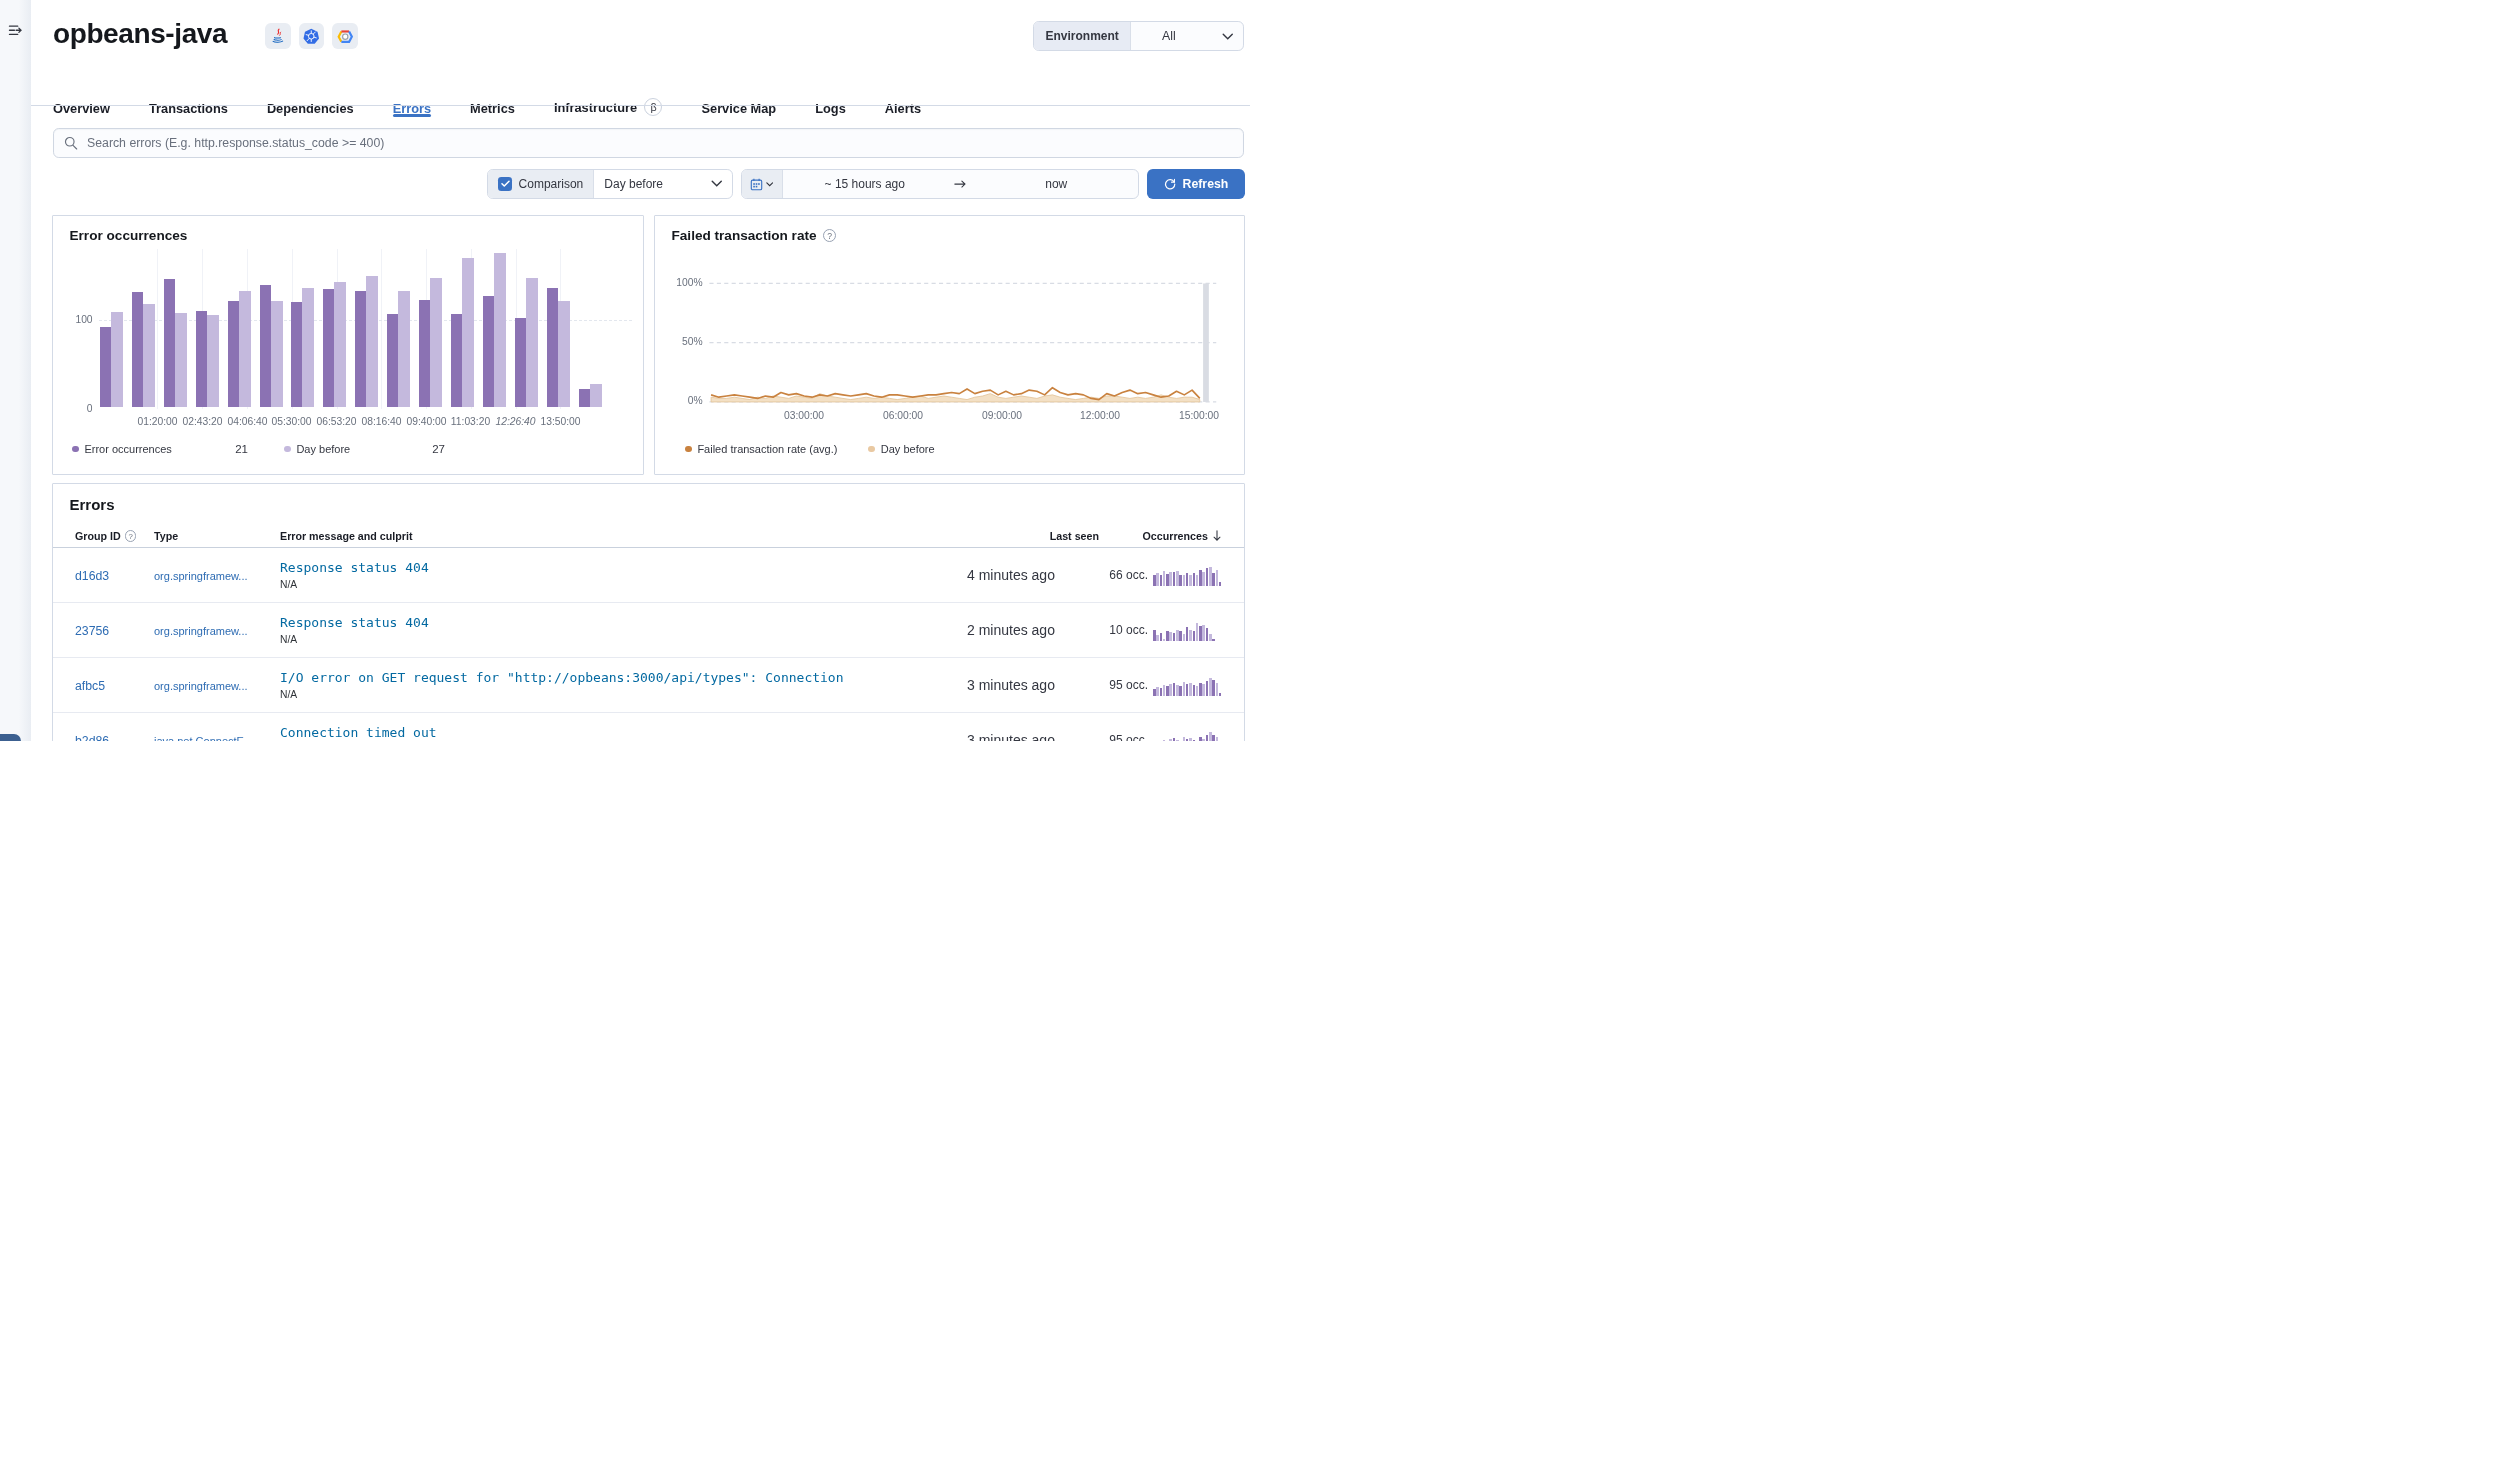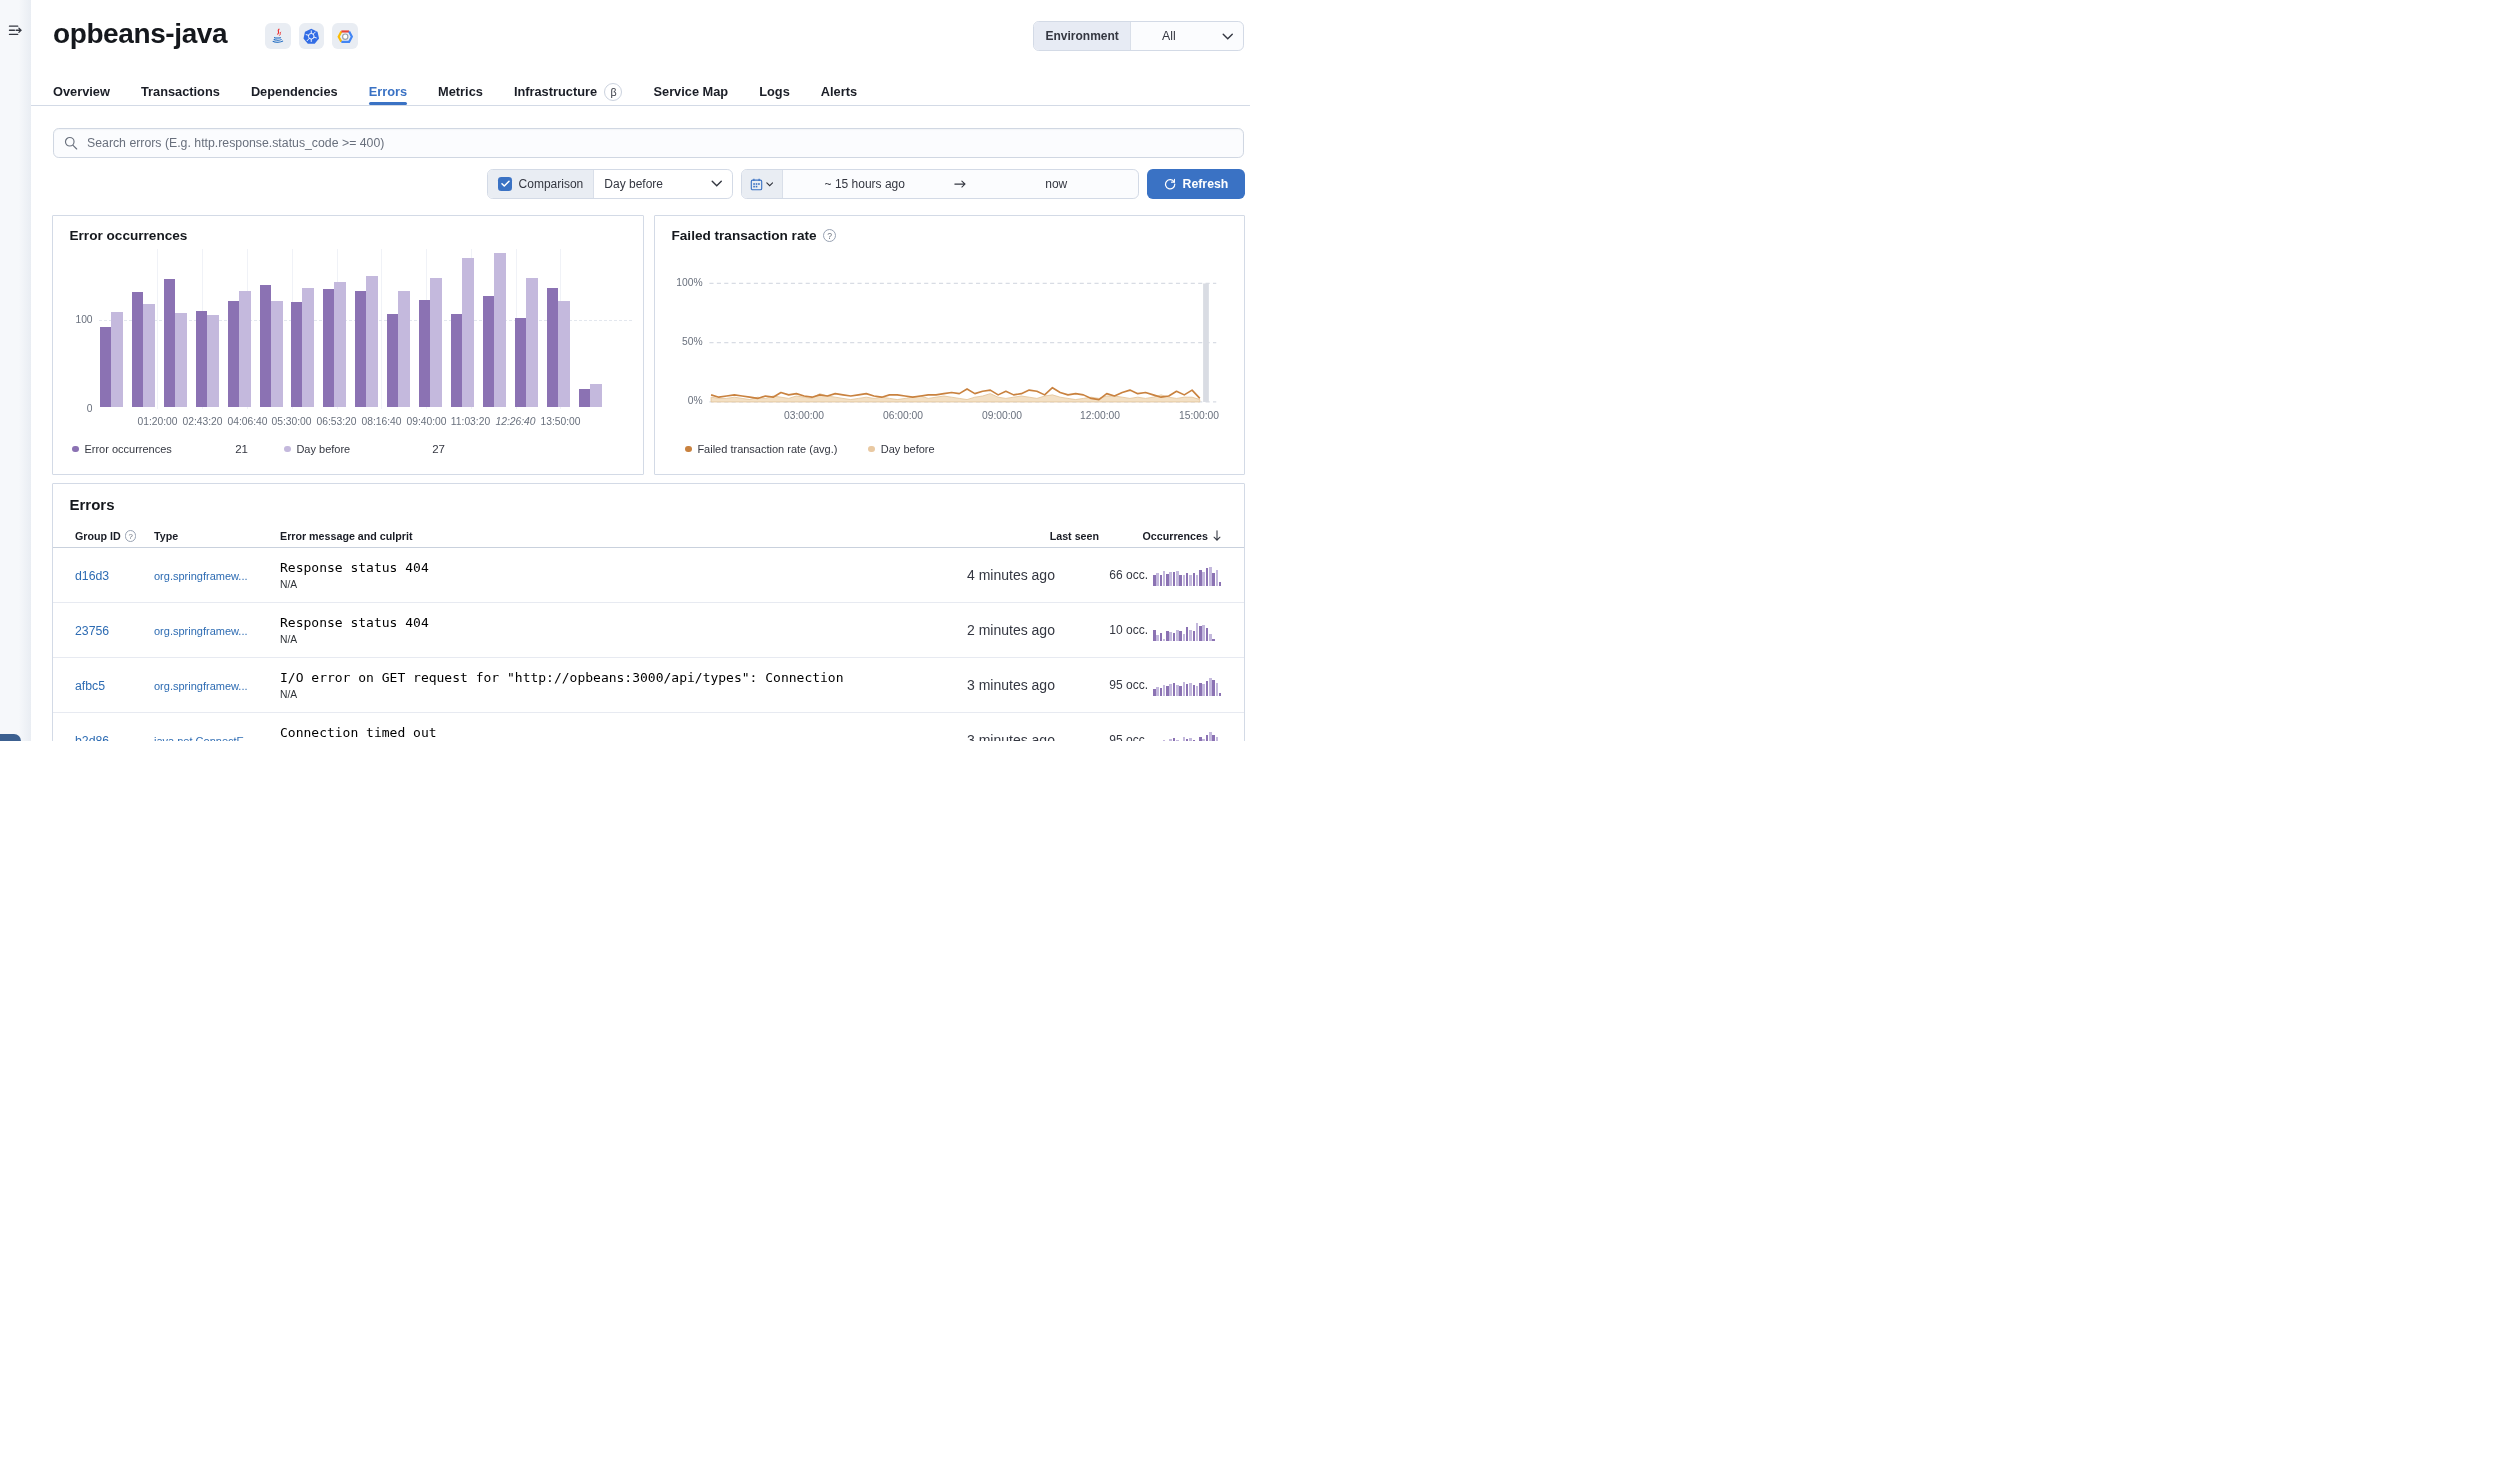--- a/index.html
+++ b/index.html
@@ -25,21 +25,21 @@
   .env { position:absolute; left:1033px; top:21.4px; width:211px; height:30px;
          border:0.8px solid #d3dae6; border-radius:5.8px; display:flex; overflow:hidden;
          background:#fbfcfe; cursor:pointer;gap:20px; }
   .env-label { background:#e7ebf4; padding:0 11.5px; display:flex; align-items:center;
                font-size:12px; font-weight:600; color:#343741; border-right:0.8px solid #d9dfe9; }
   .env-value { flex:1; display:flex; align-items:center; padding:0 10px 0 10.7px;
                font-size:12.3px; color:#343741; }
   .env-value svg { margin-left:auto; }
 
   
-  .tabs { position:absolute; left:53px; top:79px; height:25px; display:flex; gap:31px; }
+  .tabs { position:absolute; left:53px; top:91px; height:25px; display:flex; gap:39px;align-items:flex-end; }
   .tab { position:relative; display:flex; align-items:center; font-size:12.8px;
          font-weight:700; color:#1a1d26; cursor:pointer; white-space:nowrap; }
   .tab.active { color:#3a72c4; }
   .tab.active::after { content:''; position:absolute; left:0; right:0; bottom:-0.8px;
                        height:2.5px; background:#3a72c4; border-radius:1.6px; }
   .beta { display:inline-flex; width:18px; height:18px; border:0.8px solid #cbd2de;
           border-radius:50%; align-items:center; justify-content:center; margin-left:7.4px;
           font-size:10.7px; font-weight:400; color:#343741; background:#fff; }
   .tabs-border { position:absolute; left:31px; right:0; top:105px; height:0.8px; background:#d3dae6; }
 
@@ -117,21 +117,21 @@
            align-items:center; border-bottom:0.8px solid #c9d1dd; }
   .th { font-size:10.7px; font-weight:700; color:#1a1d26; display:flex; align-items:center; gap:4.1px; }
   .th.right { justify-content:flex-end; }
   .tbody { position:absolute; left:0; right:0; top:64px; }
   .trow { height:55px; padding:0 22px; display:grid;
           grid-template-columns:79px 126px 687px 132px 123px;
           align-items:center; border-bottom:1.6px solid #e7eaf1; }
   .link { color:#2e6cb3; text-decoration:none; font-size:12.3px; cursor:pointer; }
   .link.type { font-size:11px; }
   .msg { display:block; max-width:572px; overflow:hidden; white-space:nowrap;
-         font-family:"DejaVu Sans Mono", monospace; font-size:13px; color:#000000;
+         font-family:"DejaVu Sans Mono", monospace; font-size:13px; color:#0369a1;
          text-decoration:none; cursor:pointer; }
   .culprit { font-size:10.3px; color:#2f3338; margin-top:4.1px; }
   .cell.right { text-align:left; font-size:14px; color:#343741; }
   .cell.occ { display:flex; align-items:center; justify-content:flex-end; gap:5px; }
   .occtext { font-size:12px; color:#343741; }
   .spark { width:69px; height:21.4px; display:flex; align-items:flex-end; }
   .sbar { width:2.5px; margin-left:0.8px; flex:none; }
   .sbar:first-child { margin-left:0; }
 </style>
 </head>

